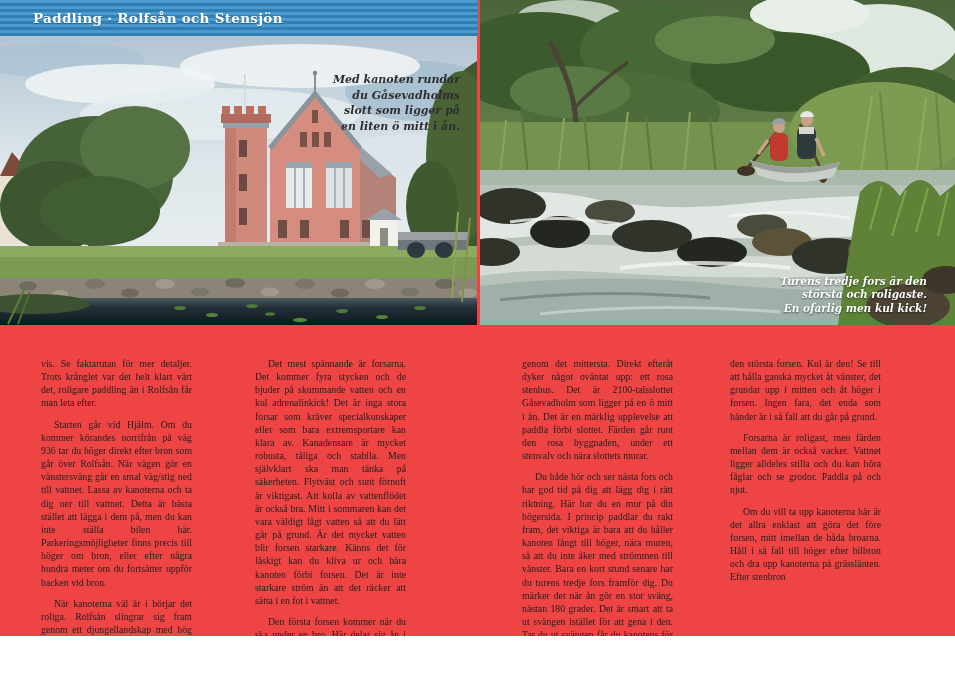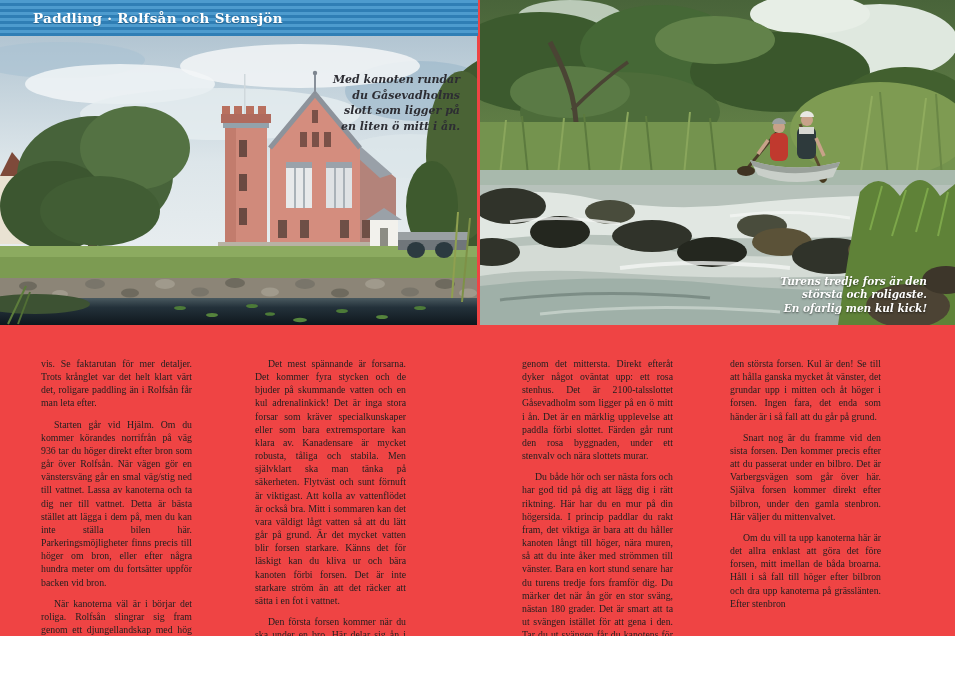--- a/index.html
+++ b/index.html
@@ -315,20 +315,20 @@
     <p class="indent">Den första forsen kommer när du ska under en bro. Här delar sig ån i två huvudfåror. Välj den högra. Då har du tre mindre brovalv uppför dig, du ska</p>
   </div>
 
   <div class="col col-3">
     <p>genom det mittersta. Direkt efteråt dyker något oväntat upp: ett rosa stenhus. Det är 2100-talsslottet Gåsevadholm som ligger på en ö mitt i ån. Det är en märklig upplevelse att paddla förbi slottet. Färden går runt den rosa byggnaden, under ett stenvalv och nära slottets murar.</p>
     <p class="indent">Du både hör och ser nästa fors och har god tid på dig att lägg dig i rätt riktning. Här har du en mur på din högersida. I princip paddlar du rakt fram, det viktiga är bara att du håller kanoten långt till höger, nära muren, så att du inte åker med strömmen till vänster. Bara en kort stund senare har du turens tredje fors framför dig. Du märker det när ån gör en stor sväng, nästan 180 grader. Det är smart att ta ut svängen istället för att gena i den. Tar du ut svängen får du kanotens för i rätt riktning mot forsen. Det här är faktiskt</p>
   </div>
 
   <div class="col col-4">
     <p>den största forsen. Kul är den! Se till att hålla ganska mycket åt vänster, det grundar upp i mitten och åt höger i forsen. Ingen fara, det enda som händer är i så fall att du går på grund.</p>
-    <p class="indent">Snart nog är du framme vid den sista forsen. Den kommer precis efter att du passerat under en bilbro. Det är Varbergsvägen som går över här. Själva forsen kommer direkt efter bilbron, under den gamla stenbron. Här väljer du mittenvalvet.</p>
+    <p class="indent">Forsarna är roligast, men färden mellan dem är också vacker. Vattnet ligger alldeles stilla och du kan höra fåglar och se grodor. Paddla på och njut.</p>
     <p class="indent">Om du vill ta upp kanoterna här är det allra enklast att göra det före forsen, mitt imellan de båda broarna. Håll i så fall till höger efter bilbron och dra upp kanoterna på grässlänten. Efter stenbron</p>
   </div>
 
   <span class="pagenum pagenum-left">174</span>
   <span class="pagenum pagenum-right">175</span>
 
 </div>
 
 </body></html>

